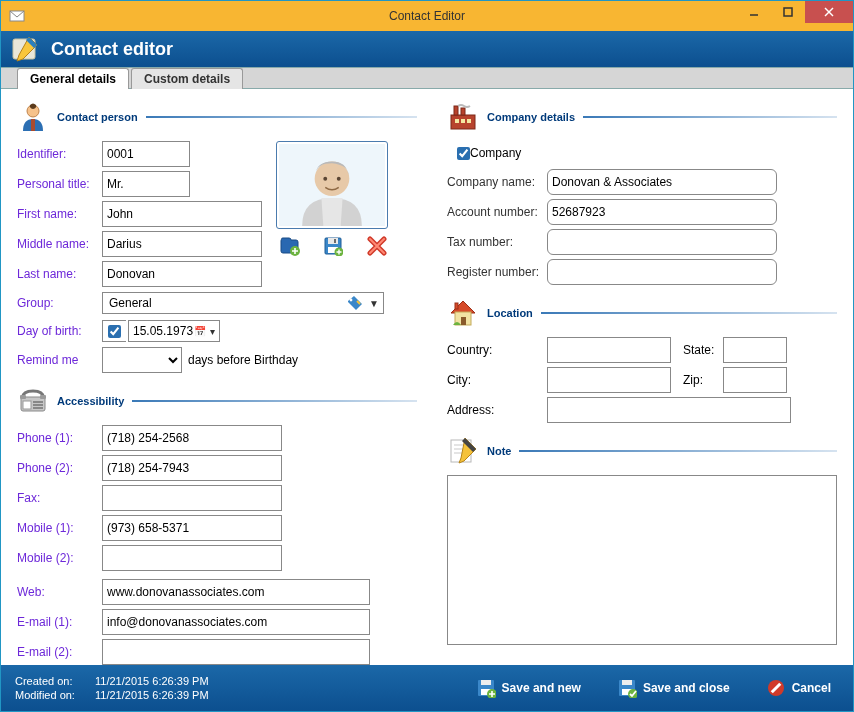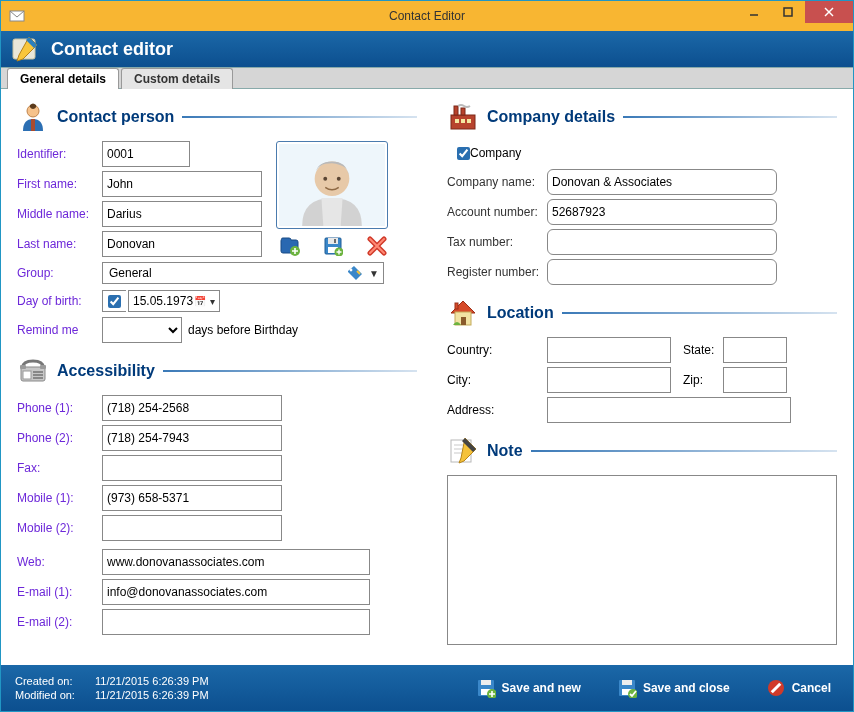--- a/index.html
+++ b/index.html
@@ -12,34 +12,34 @@
 .titlebar .winbtns { position: absolute; right: 0; top: 0; display: flex; height: 22px; }
 .titlebar .winbtn { width: 34px; height: 22px; display: flex; align-items: center; justify-content: center; font-family: monospace; font-size: 14px; background: transparent; color: #333; }
 .titlebar .winbtn.close { background: #c8504f; color: #fff; width: 48px; }
 
 
 .headerband { height: 36px; background: linear-gradient(#1b68a8, #0c4f8f); display: flex; align-items: center; padding-left: 10px; gap: 12px; }
 .headerband .hicon { width: 28px; height: 28px; }
 .headerband .htitle { color: #fff; font-size: 18px; font-weight: bold; }
 
 
-.tabsrow { height: 22px; background: #d6d6d6; border-top: 1px solid #8aa; border-bottom: 1px solid #8aa; display: flex; align-items: flex-end; padding-left: 6px; }
+.tabsrow { height: 22px; background: #d6d6d6; border-top: 1px solid #8aa; border-bottom: 1px solid #8aa; display: flex; align-items: flex-end; padding-left: 16px; }
 .tab { padding: 3px 12px; font-size: 12px; border: 1px solid #999; border-bottom: none; border-radius: 3px 3px 0 0; margin-right: 2px; position: relative; top: 1px; }
 .tab.active { background: #fff; font-weight: bold; }
 .tab.inactive { background: #e5e5e5; font-weight: bold; color: #333; }
 
 
 .content { background: #fff; padding: 12px 16px 6px 16px; height: 576px; display: flex; gap: 30px; }
 .col-left { width: 400px; }
 .col-right { flex: 1; }
 
 
 .group { position: relative; margin-bottom: 12px; }
 .group-header { display: flex; align-items: center; gap: 8px; margin-bottom: 8px; }
-.group-title { color: #003a7a; font-weight: bold; font-size: 16px; white-space: nowrap; }
+.group-title { color: #003a7a; font-weight: bold; font-size: 11px; white-space: nowrap; }
 .group-sep { flex: 1; height: 2px; background: linear-gradient(to right, #3a79b7, #d6e3f0); }
 .group-icon { width: 32px; height: 32px; flex-shrink: 0; }
 
 
 .formrow { display: flex; align-items: center; margin-bottom: 4px; min-height: 24px; }
 .col-left .formrow > label { width: 85px; color: #6d28d9; }
 .col-right .formrow > label { width: 100px; color: #333; }
 .textinput { border: 1px solid #888; height: 22px; padding: 12px 4px; font-size: 12px; background: #fff; }
 .textinput.narrow { width: 88px; }
 .textinput.med { width: 160px; }
@@ -152,20 +152,24 @@
         </svg>
         <span class="group-title">Contact person</span>
         <span class="group-sep"></span>
       </div>
 
       <div class="person-top">
         <div class="person-fields">
           <div class="formrow">
             <label>Identifier:</label>
             <input class="textinput narrow" value="0001" style="">
+          </div>
+          <div class="formrow">
+            <label>Personal title:</label>
+            <input class="textinput narrow" value="Mr." style="">
           </div>
           <div class="formrow">
             <label>First name:</label>
             <input class="textinput med" value="John" style="">
           </div>
           <div class="formrow">
             <label>Middle name:</label>
             <input class="textinput med" value="Darius" style="">
           </div>
           <div class="formrow">

